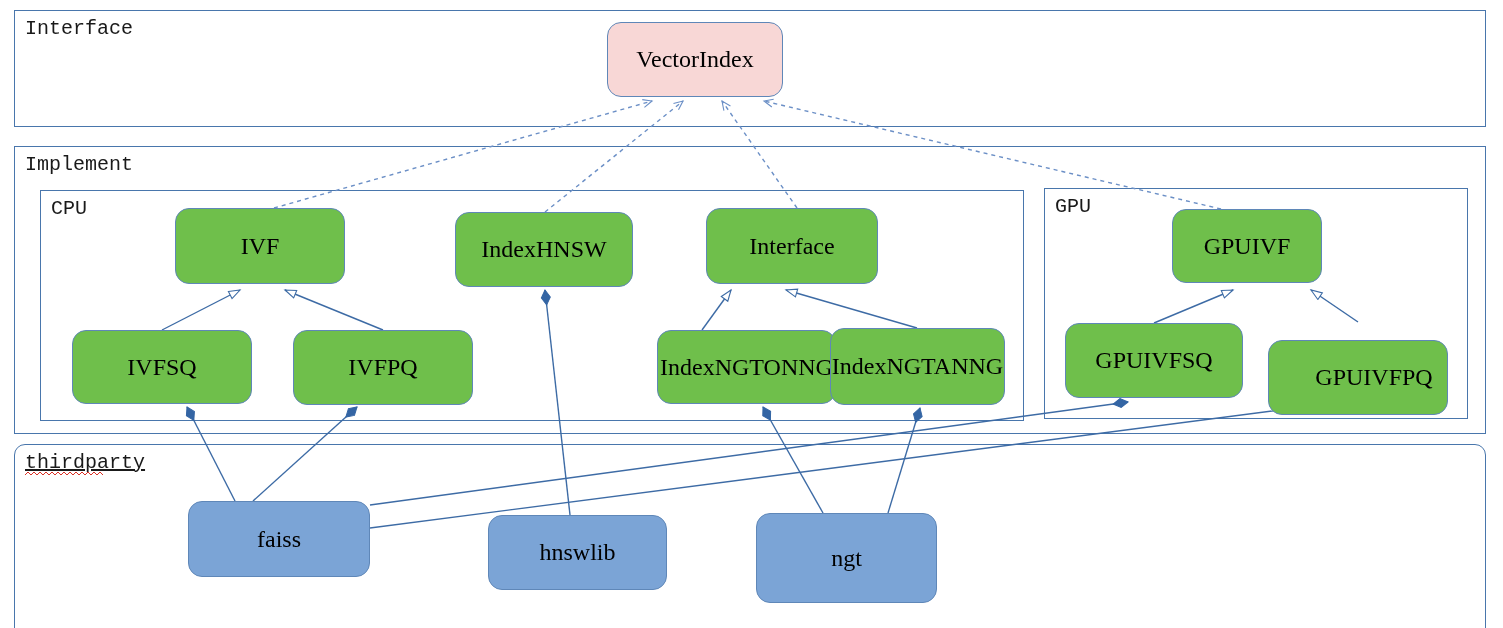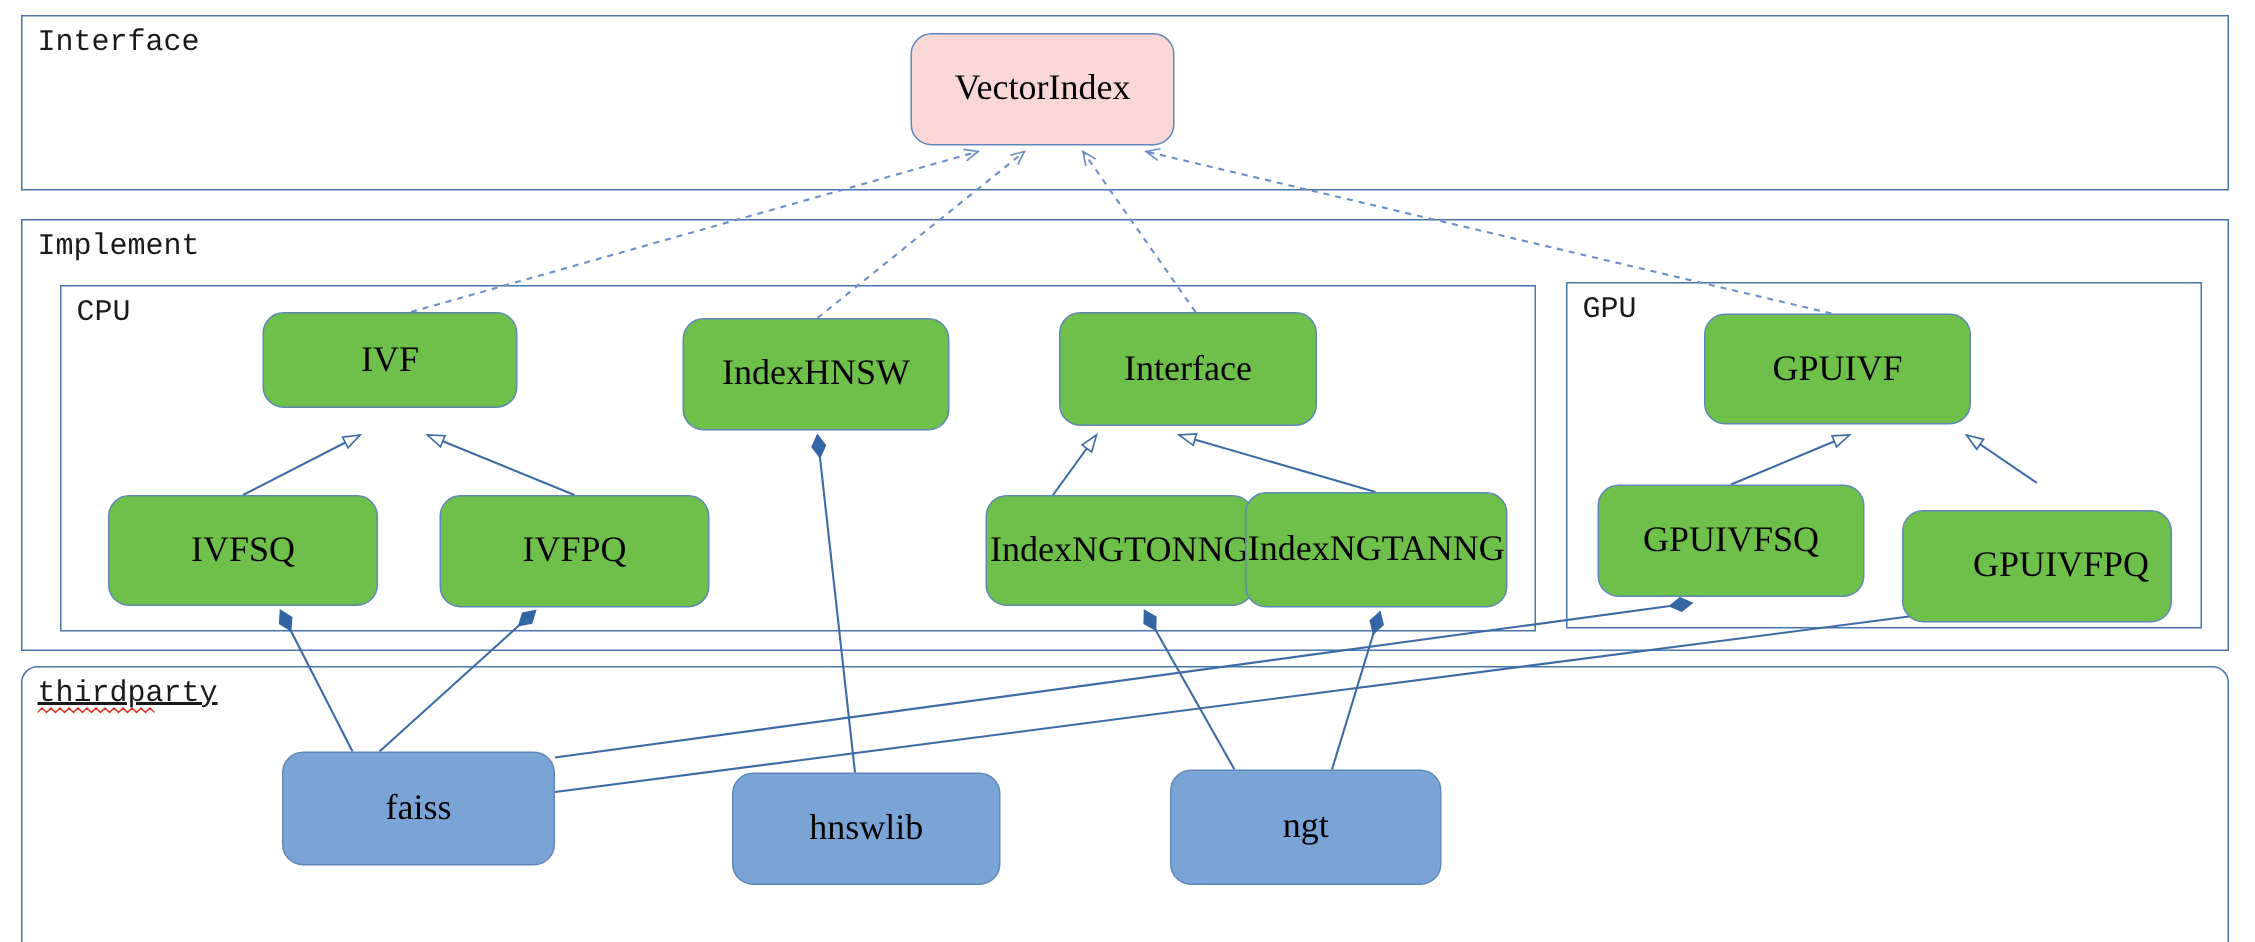--- a/index.html
+++ b/index.html
@@ -35,33 +35,33 @@
   .edge-dashed{stroke:var(--dashed-line);stroke-width:1.4;fill:none;stroke-dasharray:4 4;}
 
   .node{position:absolute;border:1.6px solid var(--node-border);border-radius:14px;
     display:flex;align-items:center;justify-content:center;
     font-family:"Liberation Serif",serif;font-size:24px;color:var(--text);white-space:nowrap;}
   .node.green{background:var(--green-fill);}
   .node.blue{background:var(--blue-fill);}
   .node.pink{background:var(--pink-fill);}
 
   #n-vectorindex{left:607px;top:22px;width:176px;height:75px;}
-  #n-ivf{left:175px;top:208px;width:170px;height:64px;}
+  #n-ivf{left:175px;top:208px;width:170px;height:76px;}
   #n-indexhnsw{left:455px;top:212px;width:178px;height:75px;}
   #n-indexngt{left:706px;top:208px;width:172px;height:76px;}
   #n-ivfsq{left:72px;top:330px;width:180px;height:74px;}
   #n-ivfpq{left:293px;top:330px;width:180px;height:75px;}
   #n-indexngtonng{left:613px;top:330px;width:179px;height:74px;margin-left:44px;}
   #n-indexngtanng{left:830px;top:328px;width:175px;height:77px;}
-  #n-gpuivf{left:1136px;top:209px;width:178px;height:74px;}
+  #n-gpuivf{left:1172px;top:209px;width:150px;height:74px;}
   #n-gpuivfsq{left:1065px;top:323px;width:178px;height:75px;}
   #n-gpuivfpq{left:1268px;top:340px;width:180px;height:75px;padding-left:32px;}
   #n-faiss{left:188px;top:501px;width:182px;height:76px;}
   #n-hnswlib{left:488px;top:515px;width:179px;height:75px;}
-  #n-ngt{left:780px;top:513px;width:181px;height:77px;}
+  #n-ngt{left:756px;top:513px;width:181px;height:90px;}
 </style>
 </head>
 <body>
 
 <div class="stage">
 
   <div class="container" id="c-interface">
     <div class="container-label">Interface</div>
   </div>
   <div class="container" id="c-implement">

